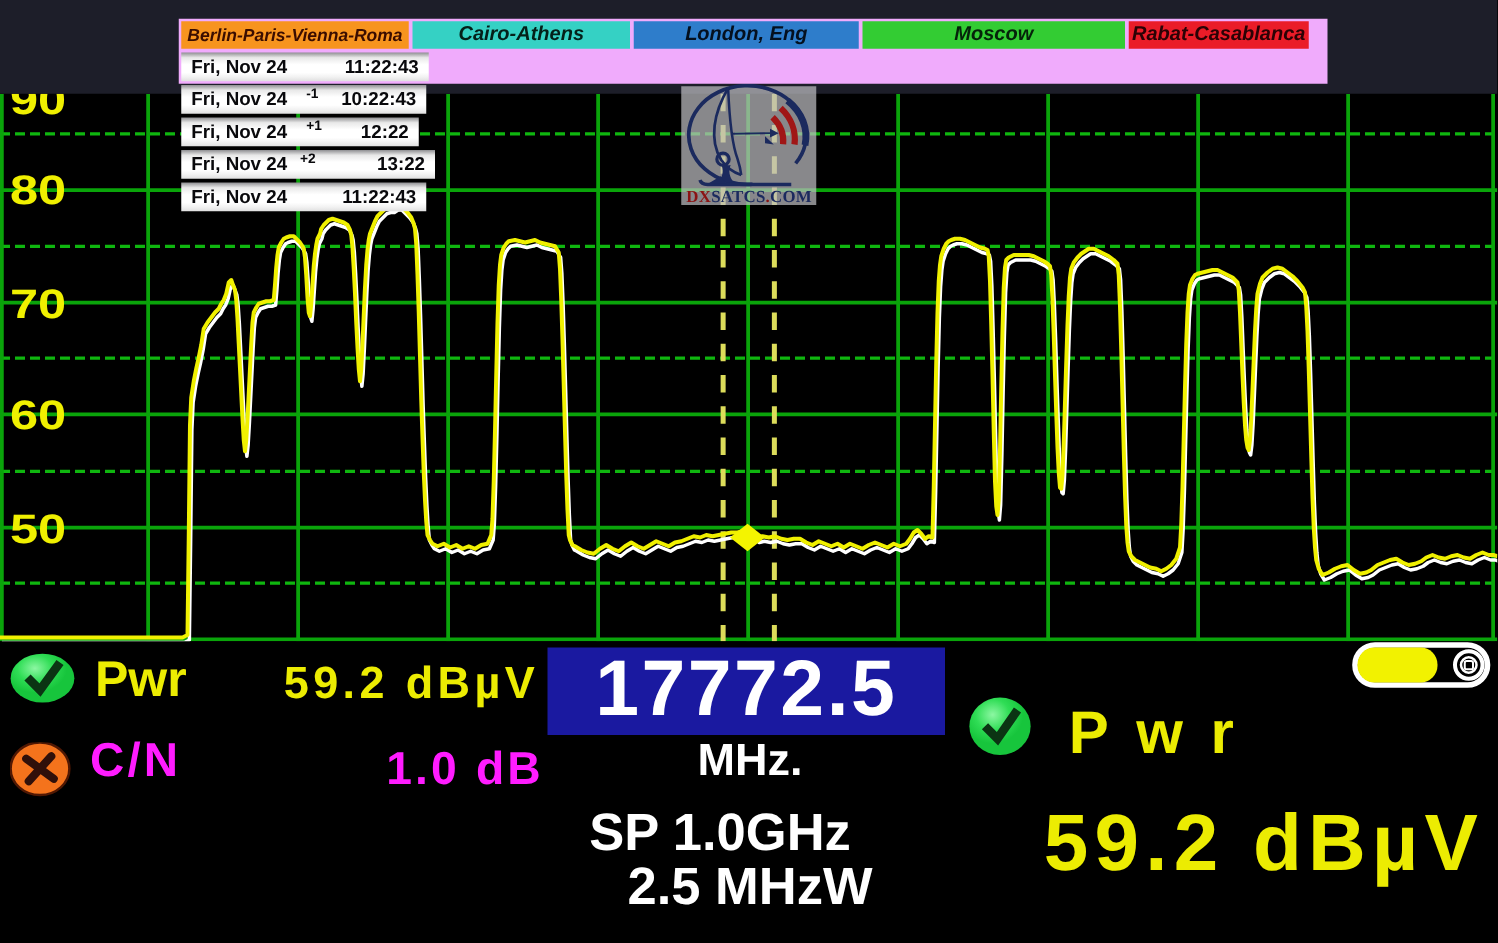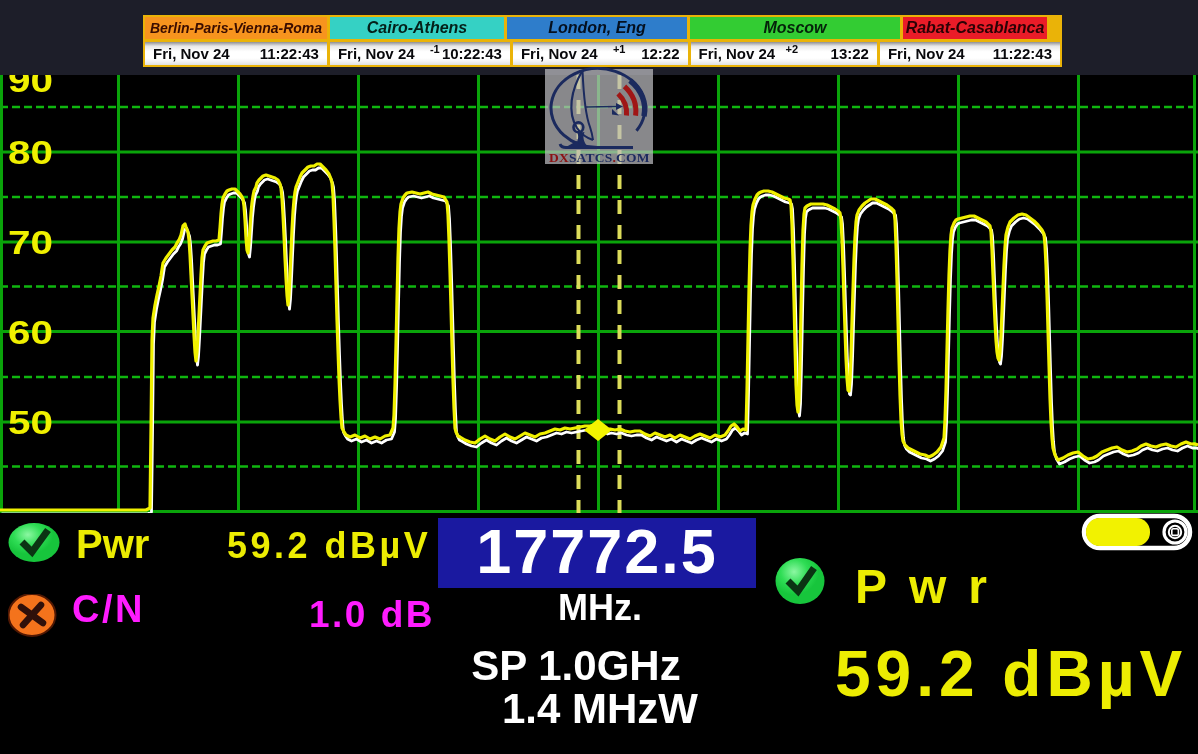--- a/index.html
+++ b/index.html
@@ -1,20 +1,20 @@
 <!DOCTYPE html>
 <html><head><meta charset="utf-8">
 <style>
 html,body{margin:0;padding:0;background:#000;width:1198px;height:754px;overflow:hidden;
 font-family:"Liberation Sans",sans-serif;}
 #page{position:relative;width:1198px;height:754px;background:#000;}
 #topband{position:absolute;left:0;top:0;width:1198px;height:75px;background:#1d1e29;}
-#clock{position:absolute;left:143px;top:15px;width:919px;background:#eab308;padding:2px;box-sizing:border-box;}
+#clock{position:absolute;left:143px;top:15px;width:919px;background:#f0abfc;padding:2px;box-sizing:border-box;}
 .hrow{display:flex;gap:3px;height:22px;margin-bottom:3px;}
-.trow{display:flex;gap:3px;height:23px;}
+.trow{display:flex;gap:3px;height:23px;flex-direction:column;}
 .hc{font-size:16px;font-weight:bold;font-style:italic;text-align:center;line-height:22px;}
 .tc{background:linear-gradient(180deg,#8f8f92 0%,#e8e8e8 18%,#ffffff 42%,#ffffff 70%,#f2f2f2 85%,#e0e0e0 100%);
 display:flex;justify-content:space-between;padding:0 8px;font-size:15px;font-weight:bold;color:#09090c;line-height:23px;position:relative;}
 .sup{position:absolute;top:2px;font-size:11px;line-height:11px;}
 .t{position:absolute;font-weight:bold;white-space:pre;}
 </style></head>
 <body>
 <div id="page">
 <svg id="scr" width="1198" height="438" viewBox="0 75 1198 438" style="position:absolute;left:0;top:75px">
 <line x1="0" y1="152" x2="1198" y2="152" stroke="#0aa40a" stroke-width="3"></line>
@@ -137,14 +137,14 @@
           <stop offset="0%" stop-color="#8cf7a2"></stop>
           <stop offset="55%" stop-color="#2fdd55"></stop>
           <stop offset="100%" stop-color="#17c53c"></stop>
         </radialGradient>
       </defs>
 <ellipse cx="25" cy="24" rx="24.5" ry="23" fill="url(#g2)"></ellipse>
 <path d="M13 24 L23 34 L39 11" stroke="#0b3413" stroke-width="7" fill="none"></path>
 </svg>
 <div class="t" style="left:855px;top:559px;font-size:48px;letter-spacing:22px;color:#ecec02">Pwr</div>
 <div class="t" style="left:426px;top:642px;width:300px;text-align:center;font-size:42px;color:#fff">SP 1.0GHz</div>
-<div class="t" style="left:450px;top:685px;width:300px;text-align:center;font-size:42px;color:#fff">1.4 MHzW</div>
+<div class="t" style="left:450px;top:685px;width:300px;text-align:center;font-size:42px;color:#fff">2.5 MHzW</div>
 <div class="t" style="left:835px;top:637px;font-size:64px;letter-spacing:5px;color:#ecec02">59.2 dBµV</div>
 </div>
 </body></html>

